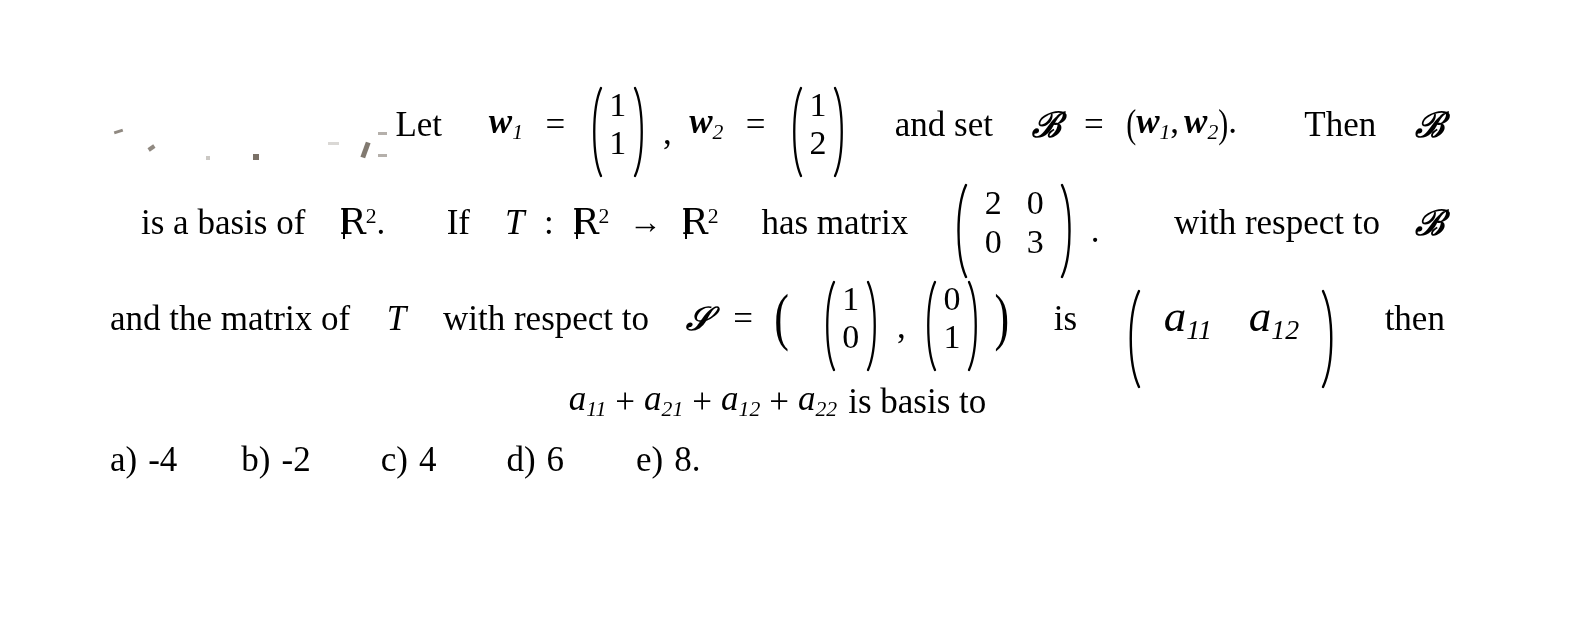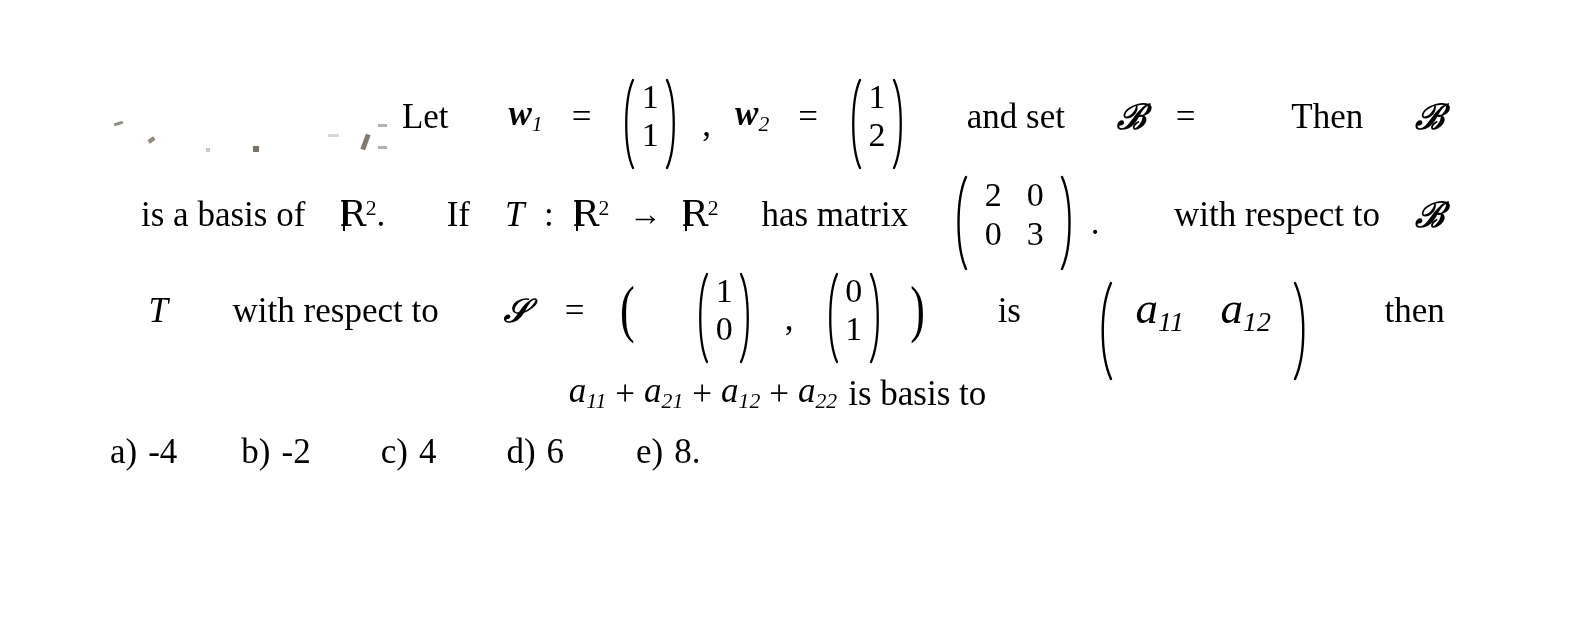--- a/index.html
+++ b/index.html
@@ -19,21 +19,21 @@
   .page {
     position: relative;
     width: 1570px;
     height: 634px;
     background: #ffffff;
   }
 
   .content {
     position: absolute;
     left: 110px;
-    top: 64px;
+    top: 72px;
     width: 1335px;
   }
 
   
   .mline {
     display: flex;
     align-items: center;
     flex-wrap: nowrap;
     white-space: nowrap;
     font-size: 35px;
@@ -256,20 +256,23 @@
               <path d="M2 2 C11 22, 11 70, 2 90" stroke="#000" stroke-width="2.3" fill="none" stroke-linecap="round"></path>
             </svg>
         </span>
       </span>
 
       <span class="sp-lg"></span>
       <span class="tx">and set</span>
       <span class="sp"></span>
       <span class="tx cal">ℬ</span>
       <span class="tx op">=</span>
+      <span class="tx">
+        <span class="bigparen" style="transform:scaleY(1.35); display:inline-block; font-size:30px;">(</span><span class="vec">w</span><sub>1</sub><span style="padding-right:5px;">,</span><span class="vec">w</span><sub>2</sub><span class="bigparen" style="transform:scaleY(1.35); display:inline-block; font-size:30px;">)</span>.
+      </span>
       <span class="sp-lg"></span>
         <span class="sp-sm"></span>
       <span class="tx">Then</span>
       <span class="sp"></span>
       <span class="tx cal">ℬ</span>
     </div>
 
     <div class="mline justify line2">
 
       <span class="tx">is a basis of</span>
@@ -312,20 +315,21 @@
 
       <span class="sp-lg"></span>
         <span class="sp-lg"></span>
       <span class="tx">with respect to</span>
       <span class="sp"></span>
       <span class="tx cal">ℬ</span>
     </div>
 
     <div class="mline justify line3">
 
+      <span class="tx">and the matrix of</span>
       <span class="sp"></span>
       <span class="tx mi">T</span>
       <span class="sp"></span>
       <span class="tx">with respect to</span>
       <span class="sp"></span>
       <span class="tx cal" style="font-size:33px;">𝒮</span>
       <span class="tx op">=</span>
 
       <span class="tx" style="font-size:44px; line-height:0.7; display:inline-block; transform:scaleY(1.45);"><span>(</span></span>
       <span class="sp-sm"></span>

